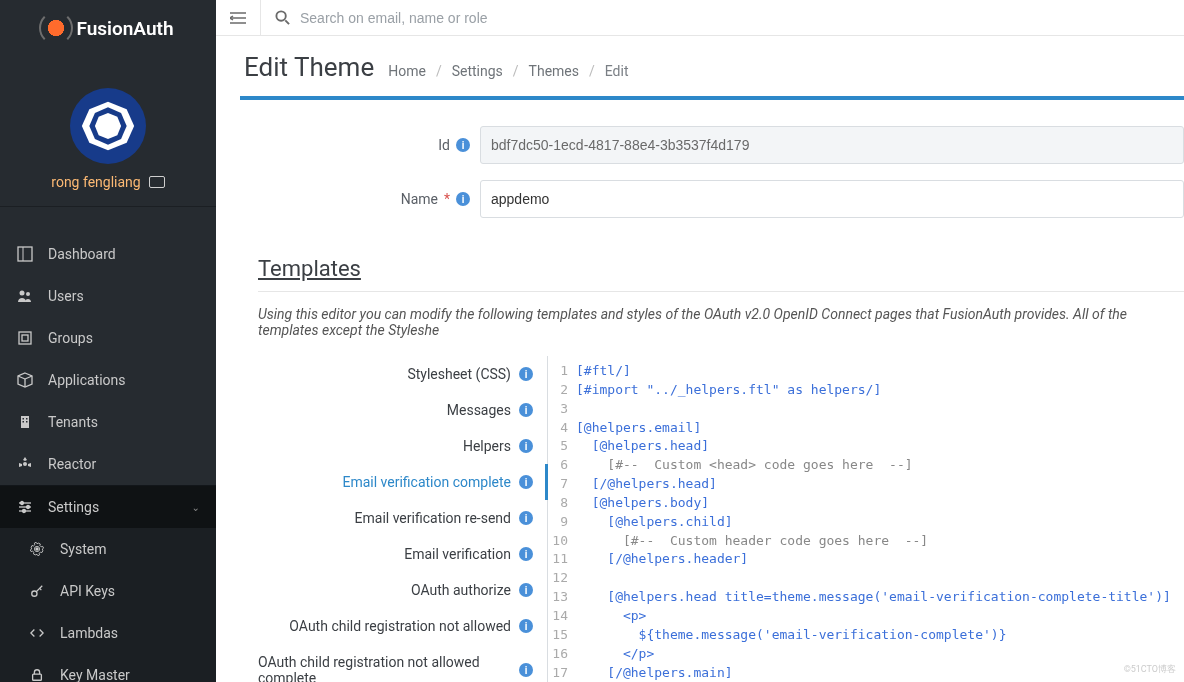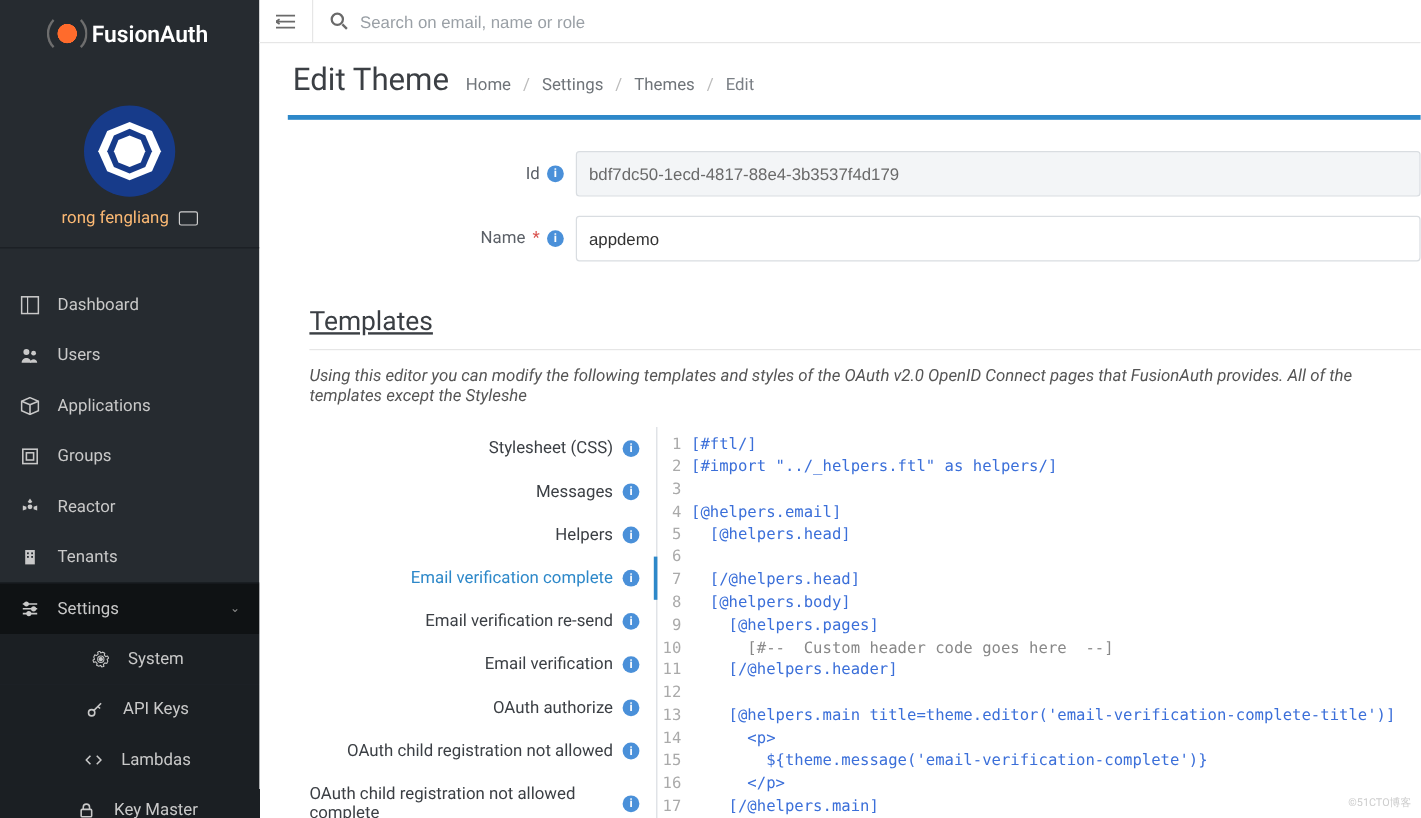--- a/index.html
+++ b/index.html
@@ -10,21 +10,21 @@
 .logo { display: flex; align-items: center; gap: 6px; color: #fff; font-weight: 600; font-size: 19px; }
 .logo-badge { width: 28px; height: 28px; border-radius: 50%; background: radial-gradient(circle, #ff6b2c 40%, transparent 42%); position: relative; display: inline-block; }
 .logo-badge::after { content: ""; position: absolute; inset: -3px; border: 2px solid #6e6e6e; border-radius: 50%; border-top-color: transparent; border-bottom-color: transparent; }
 .profile { display: flex; flex-direction: column; align-items: center; padding: 4px 0 16px; border-bottom: 1px solid #1b1f23; }
 .avatar { width: 76px; height: 76px; border-radius: 50%; background: #173b8a; display: flex; align-items: center; justify-content: center; margin: 6px 0 10px; }
 .avatar svg { width: 56px; height: 56px; }
 .username-row { display: flex; align-items: center; gap: 8px; color: #fdba74; font-size: 14px; }
 .username-row .card-icon { width: 16px; height: 12px; border: 1px solid #cfcfcf; border-radius: 2px; position: relative; }
 .nav { flex: 1; overflow-y: auto; }
 .nav-item { display: flex; align-items: center; gap: 14px; padding: 12px 16px; color: #c9c9c9; cursor: pointer; font-size: 14px; }
-.nav-item.sub { padding-left: 28px; background: #1b1f23; justify-content: center; }
+.nav-item.sub { padding-left: 28px; background: #1b1f23; }
 .nav-item.active-group { background: #0f1214; }
 .nav-item .icon { width: 18px; height: 18px; display: flex; align-items: center; justify-content: center; color: #c9c9c9; }
 .nav-item .chev { margin-left: auto; font-size: 10px; color: #888; }
 .sep { border-top: 1px solid #12161a; }
 .main { flex: 1; display: flex; flex-direction: column; overflow: hidden; }
 .topbar { display: flex; align-items: center; height: 36px; padding: 0 14px; border-bottom: 1px solid #e6e6e6; gap: 14px; }
 .topbar .toggle-icon, .topbar .search-icon { color: #6a6a6a; }
 .search-input { border: none; outline: none; font-size: 14px; color: #333; flex: 1; }
 .search-input::placeholder { color: #9aa0a6; }
 .search-wrap { display: flex; align-items: center; gap: 10px; flex: 1; border-left: 1px solid #e6e6e6; padding-left: 14px; height: 100%; }
@@ -98,59 +98,59 @@
               <circle cx="11" cy="6" r="2"></circle>
               <path d="M1 14c0-2.5 2-4 4-4s4 1.5 4 4"></path>
               <path d="M8 14c0-2 1.5-3 3-3s3 1 3 3"></path>
             </svg>
           </span>
           <span>Users</span>
         </div>
       <div class="nav-item">
           <span class="icon">
             <svg width="16" height="16" viewBox="0 0 16 16" fill="none" stroke="currentColor" stroke-width="1.3">
+              <rect x="2" y="2" width="12" height="12"></rect>
+              <rect x="5" y="5" width="6" height="6"></rect>
+            </svg>
+          </span>
+          <span>Groups</span>
+        </div>
+      <div class="nav-item">
+          <span class="icon">
+            <svg width="16" height="16" viewBox="0 0 16 16" fill="none" stroke="currentColor" stroke-width="1.3">
               <polygon points="8,1 15,4 15,12 8,15 1,12 1,4"></polygon>
               <line x1="1" y1="4" x2="8" y2="7"></line>
               <line x1="15" y1="4" x2="8" y2="7"></line>
               <line x1="8" y1="7" x2="8" y2="15"></line>
             </svg>
           </span>
           <span>Applications</span>
-        </div>
-      <div class="nav-item">
-          <span class="icon">
-            <svg width="16" height="16" viewBox="0 0 16 16" fill="none" stroke="currentColor" stroke-width="1.3">
-              <rect x="2" y="2" width="12" height="12"></rect>
-              <rect x="5" y="5" width="6" height="6"></rect>
-            </svg>
-          </span>
-          <span>Groups</span>
-        </div>
-      <div class="nav-item">
-          <span class="icon">
-            <svg width="16" height="16" viewBox="0 0 16 16" fill="currentColor">
-              <circle cx="8" cy="8" r="2"></circle>
-              <path d="M8 1l2 3-2 1-2-1z"></path>
-              <path d="M14 11l-3-1 0-2 3-1z"></path>
-              <path d="M2 11l3-1 0-2-3-1z"></path>
-            </svg>
-          </span>
-          <span>Reactor</span>
         </div>
       <div class="nav-item">
           <span class="icon">
             <svg width="16" height="16" viewBox="0 0 16 16" fill="currentColor">
               <rect x="4" y="2" width="8" height="12"></rect>
               <rect x="5.5" y="4" width="1.5" height="1.5" fill="#262b30"></rect>
               <rect x="9" y="4" width="1.5" height="1.5" fill="#262b30"></rect>
               <rect x="5.5" y="7" width="1.5" height="1.5" fill="#262b30"></rect>
               <rect x="9" y="7" width="1.5" height="1.5" fill="#262b30"></rect>
             </svg>
           </span>
           <span>Tenants</span>
+        </div>
+      <div class="nav-item">
+          <span class="icon">
+            <svg width="16" height="16" viewBox="0 0 16 16" fill="currentColor">
+              <circle cx="8" cy="8" r="2"></circle>
+              <path d="M8 1l2 3-2 1-2-1z"></path>
+              <path d="M14 11l-3-1 0-2 3-1z"></path>
+              <path d="M2 11l3-1 0-2-3-1z"></path>
+            </svg>
+          </span>
+          <span>Reactor</span>
         </div>
       <div class="sep"></div>
       <div class="nav-item active-group">
           <span class="icon">
             <svg width="16" height="16" viewBox="0 0 16 16" fill="none" stroke="currentColor" stroke-width="1.3">
               <line x1="2" y1="4" x2="14" y2="4"></line>
               <line x1="2" y1="8" x2="14" y2="8"></line>
               <line x1="2" y1="12" x2="14" y2="12"></line>
               <circle cx="5" cy="4" r="1.5" fill="currentColor"></circle>
               <circle cx="11" cy="8" r="1.5" fill="currentColor"></circle>
@@ -293,28 +293,28 @@
                 <span>OAuth child registration not allowed complete</span>
                 <span class="info-icon">i</span>
               </div>
             </div>
           <div class="editor" id="editor">
               <div class="code-line"><span class="ln">1</span><span><span class="code-blue">[#ftl/]</span></span></div>
               <div class="code-line"><span class="ln">2</span><span><span class="code-blue">[#import "../_helpers.ftl" as helpers/]</span></span></div>
               <div class="code-line"><span class="ln">3</span><span></span></div>
               <div class="code-line"><span class="ln">4</span><span><span class="code-blue">[@helpers.email]</span></span></div>
               <div class="code-line"><span class="ln">5</span><span><span class="code-blue">  [@helpers.head]</span></span></div>
-              <div class="code-line"><span class="ln">6</span></div>
+              <div class="code-line"><span class="ln">6</span><span><span class="code-gray">    [#--  Custom &lt;head&gt; code goes here  --]</span></span></div>
               <div class="code-line"><span class="ln">7</span><span><span class="code-blue">  [/@helpers.head]</span></span></div>
               <div class="code-line"><span class="ln">8</span><span><span class="code-blue">  [@helpers.body]</span></span></div>
-              <div class="code-line"><span class="ln">9</span><span><span class="code-blue">    [@helpers.pages]</span></span></div>
+              <div class="code-line"><span class="ln">9</span><span><span class="code-blue">    [@helpers.child]</span></span></div>
               <div class="code-line"><span class="ln">10</span><span><span class="code-gray">      [#--  Custom header code goes here  --]</span></span></div>
               <div class="code-line"><span class="ln">11</span><span><span class="code-blue">    [/@helpers.header]</span></span></div>
               <div class="code-line"><span class="ln">12</span><span></span></div>
-              <div class="code-line"><span class="ln">13</span><span><span class="code-blue">    [@helpers.main title=theme.editor('email-verification-complete-title')]</span></span></div>
+              <div class="code-line"><span class="ln">13</span><span><span class="code-blue">    [@helpers.head title=theme.message('email-verification-complete-title')]</span></span></div>
               <div class="code-line"><span class="ln">14</span><span><span class="code-blue">      &lt;p&gt;</span></span></div>
               <div class="code-line"><span class="ln">15</span><span><span class="code-blue">        ${theme.message('email-verification-complete')}</span></span></div>
               <div class="code-line"><span class="ln">16</span><span><span class="code-blue">      &lt;/p&gt;</span></span></div>
               <div class="code-line"><span class="ln">17</span><span><span class="code-blue">    [/@helpers.main]</span></span></div>
             </div>
         </div>
       </div>
     </div>
   </main>
 </div>

